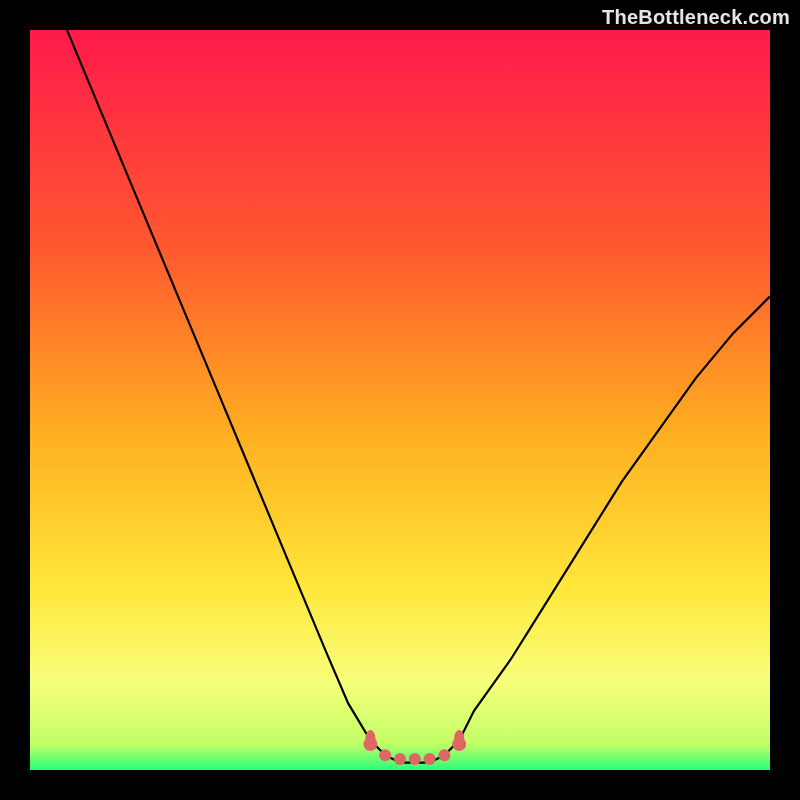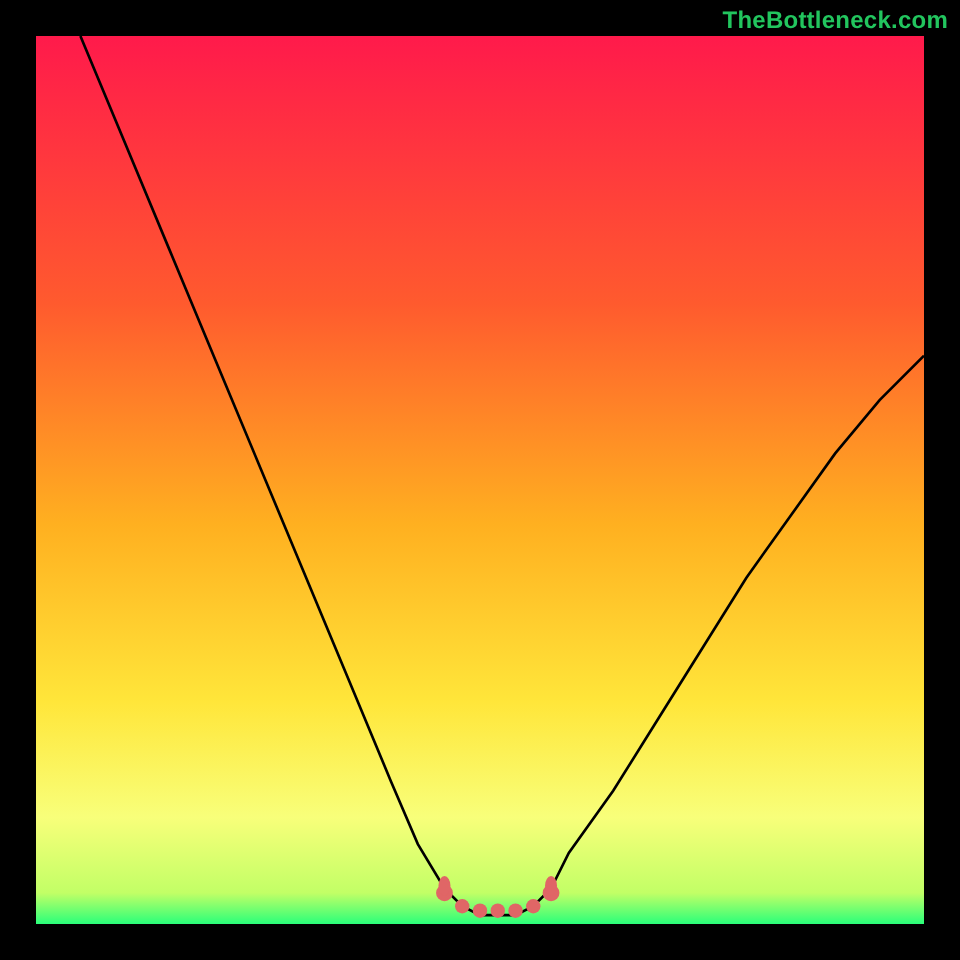--- a/index.html
+++ b/index.html
@@ -23,21 +23,21 @@
     position: absolute;
     left: 0;
     top: 0;
     width: 740px;
     height: 740px;
   }
   .watermark {
     position: absolute;
     top: 6px;
     right: 10px;
-    color: #22c55e;
+    color: #e5e5e5;
     font-size: 20px;
     font-weight: 600;
     letter-spacing: 0.2px;
     user-select: none;
   }
 </style>
 </head>
 <body>
 
 <div class="watermark">TheBottleneck.com</div>

